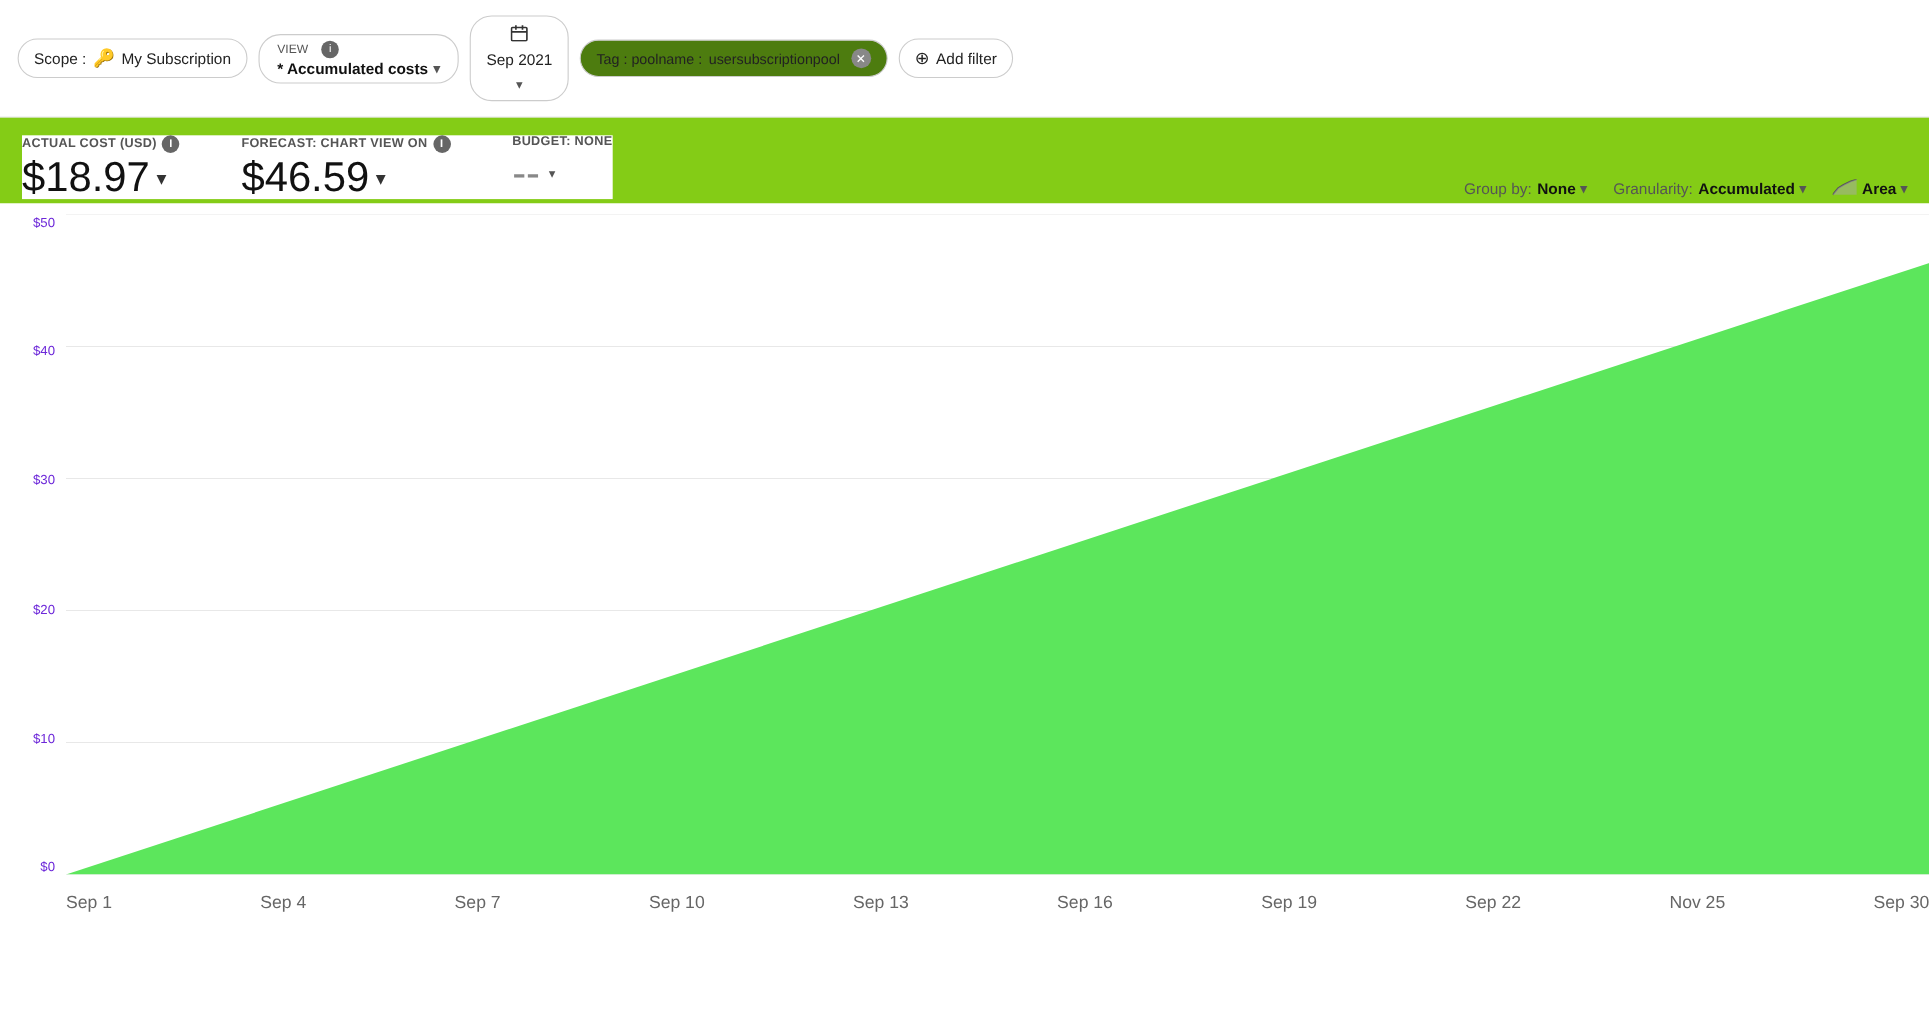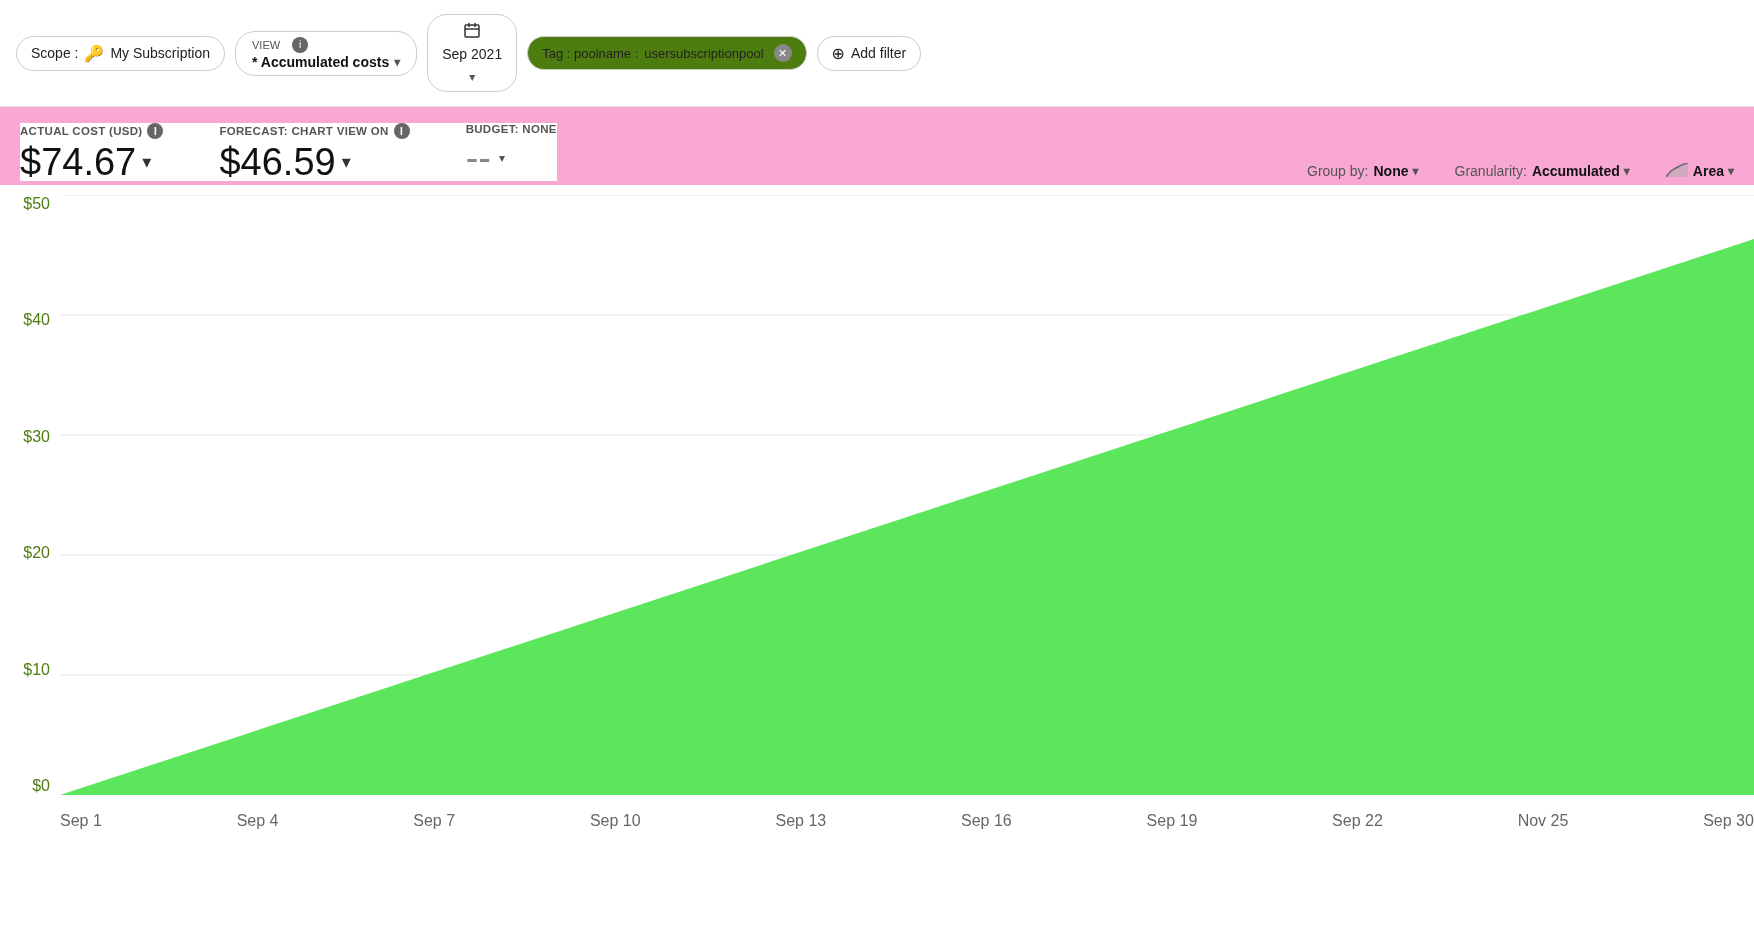--- a/index.html
+++ b/index.html
@@ -166,21 +166,21 @@
       display: flex;
       align-items: center;
       gap: 8px;
       line-height: 1;
     }
 
     
     .controls-row {
       display: flex;
       align-items: center;
-      gap: 36px;
+      gap: 24px;
       padding: 0 20px 10px 20px;
       justify-content: flex-end;
       text-align: right;
     }
 
     .control-item {
       display: flex;
       align-items: center;
       gap: 5px;
       font-size: 14px;
@@ -198,22 +198,22 @@
       color: #111;
       cursor: pointer;
     }
 
     .area-icon {
       display: inline-flex;
       align-items: center;
     }
 
     .y-label {
-      font-size: 16px;
-      color: #4d7c0f;
+      font-size: 12px;
+      color: #6d28d9;
     }
 
     .x-label {
       font-size: 16px;
       color: #666;
       text-align: center;
     }
 
     
     .grid-line {
@@ -261,31 +261,31 @@
     <span>usersubscriptionpool</span>
     <span class="tag-close">✕</span>
   </button>
 
   <button class="toolbar-btn add-filter-btn">
     <span class="add-filter-icon">⊕</span>
     <span>Add filter</span>
   </button>
 </div>
 
-<div style="display:flex; align-items:flex-start; justify-content:space-between; padding: 16px 20px 4px 20px; background:#f9a8d4;">
+<div style="display:flex; align-items:flex-start; justify-content:space-between; padding: 16px 20px 4px 20px; background:#84cc16;">
 
   <div class="metrics-row" style="padding:0; gap:56px;">
 
     <div class="metric-block">
       <div class="metric-label">
         <span>ACTUAL COST (USD)</span>
         <span class="info-icon">i</span>
       </div>
       <div class="metric-value">
-        <span>$74.67</span>
+        <span>$18.97</span>
         <span class="chevron-down">▾</span>
       </div>
     </div>
 
     <div class="metric-block">
       <div class="metric-label">
         <span>FORECAST: CHART VIEW ON</span>
         <span class="info-icon">i</span>
       </div>
       <div class="metric-value">

